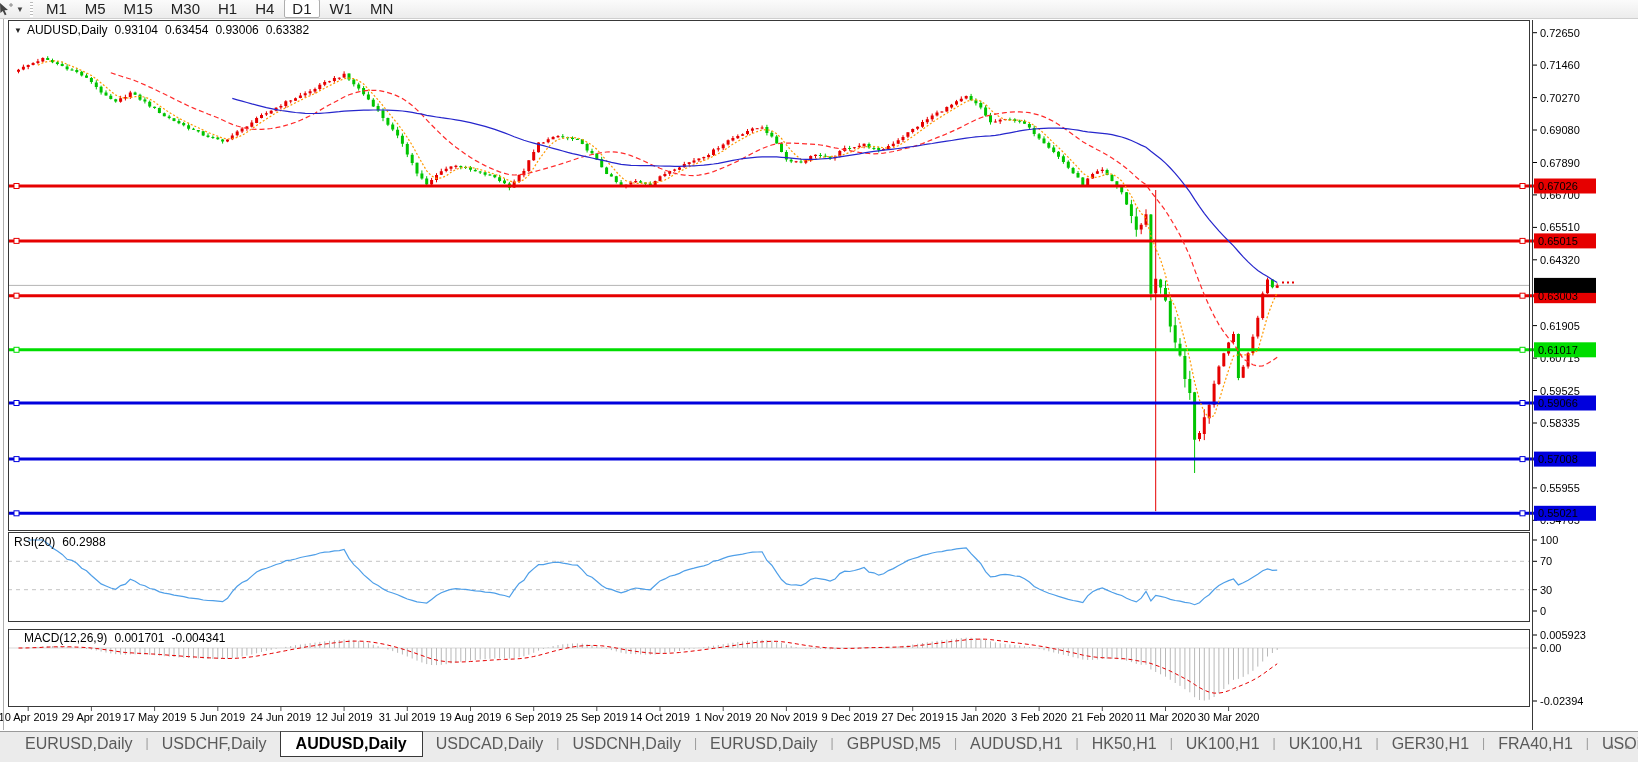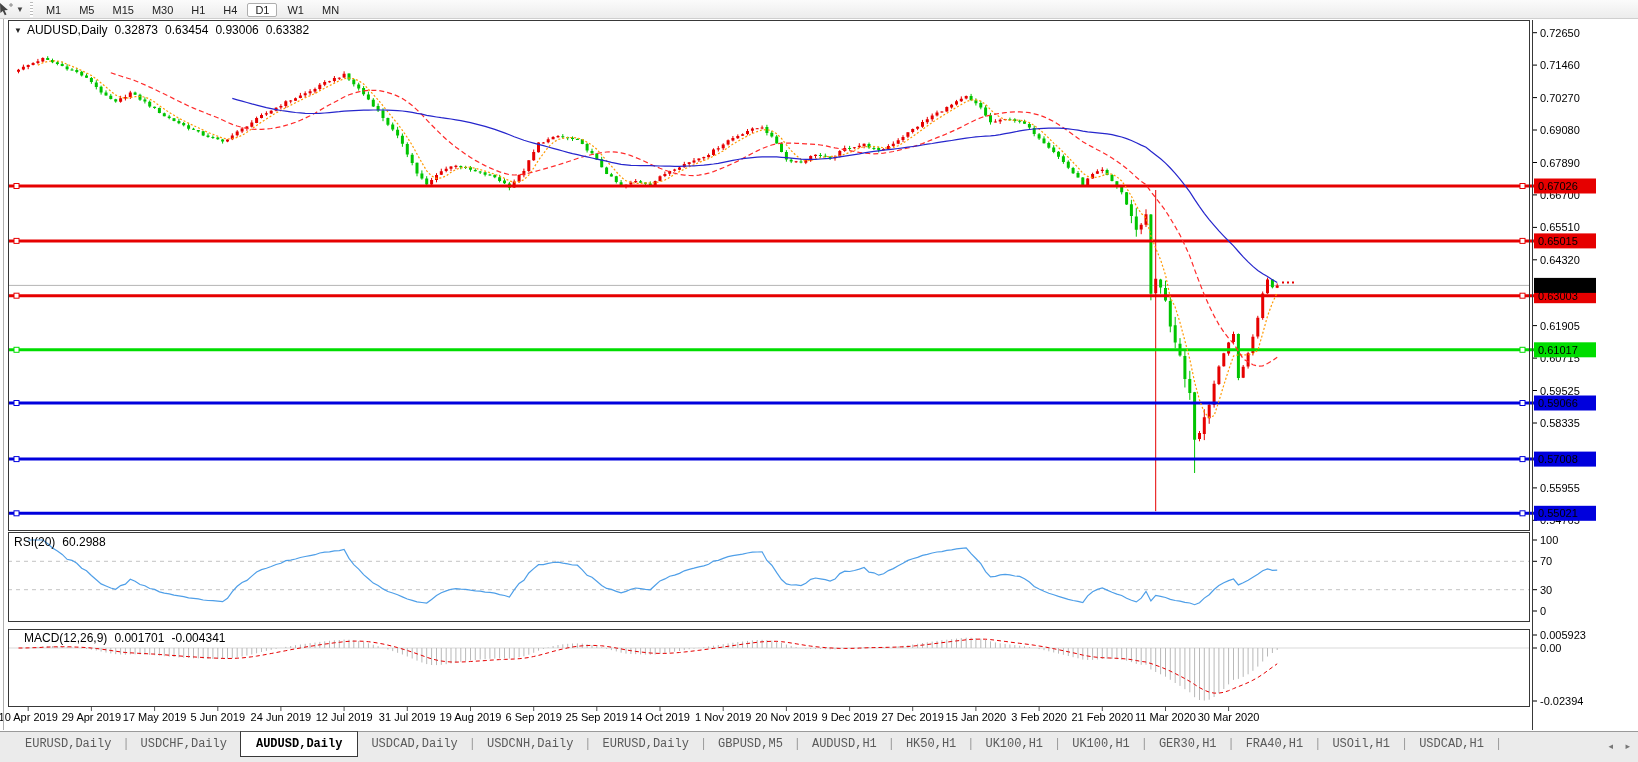--- a/index.html
+++ b/index.html
@@ -7,41 +7,41 @@
        font-family:"Liberation Sans",sans-serif;position:relative;}
 
   
   #toolbar{position:absolute;top:0;left:0;right:0;height:19px;z-index:6;
     background:linear-gradient(#fbfbfb,#ececec);border-bottom:1px solid #cfcfcf;
     display:flex;align-items:center;box-sizing:border-box;padding-left:1px;}
   #tool-icon{width:16px;height:15px;display:inline-block;margin-left:-3px;}
   .dd{font-size:8px;color:#444;padding:0 4px 0 2px;}
   .grip{width:7px;height:15px;margin:0 4px 0 2px;
     background:repeating-linear-gradient(#bbb 0 1px,#fff 1px 3px);width:3px;}
-  .tf-btn{font-size:11px;color:#222;padding:0 7px;height:15px;line-height:15px;
+  .tf-btn{font-size:15px;color:#222;padding:0 7px;height:15px;line-height:15px;
     border:1px solid transparent;border-radius:2px;margin:14px 1px;cursor:default;}
   .tf-btn.active{background:#fff;border-color:#aeaeae;}
 
   
   #chart-svg{position:absolute;top:0;left:0;z-index:1;}
   svg text{font-family:"Liberation Sans",sans-serif;font-size:11px;fill:#000;}
 
   
   .overlay{position:absolute;z-index:3;font-size:12px;color:#000;white-space:nowrap;}
   .overlay .tri{font-size:8px;color:#222;margin-right:5px;vertical-align:1px;}
   .overlay span.num{margin-left:7px;}
   #chart-title{left:14px;top:23px;}
   #rsi-label{left:14px;top:535px;}
   #macd-label{left:24px;top:631px;}
 
   
   #tabbar{position:absolute;left:0;right:0;top:731px;height:31px;z-index:6;
     background:#ebebeb;border-top:1px solid #9a9a9a;box-sizing:border-box;
     display:flex;align-items:flex-start;padding-left:12px;}
-  .tab{font-size:12px;color:#5a5a5a;padding:4px 13px 3px 13px;height:16px;line-height:16px;cursor:default;font-family:Liberation Mono, monospace;}
+  .tab{font-size:16px;color:#5a5a5a;padding:4px 13px 3px 13px;height:16px;line-height:16px;cursor:default;}
   .tab.active{background:#fff;color:#000;font-weight:bold;border:1px solid #383838;
     border-top-color:#555;margin-top:-1px;padding:4px 15px;}
   .tabsep{color:#999;padding:4px 0;font-size:12px;}
   #tabarrows{position:absolute;right:8px;top:9px;color:#777;font-size:9px;}
   #tabarrows span{margin-left:10px;}
 </style>
 </head>
 <body>
 
 <div id="toolbar">
@@ -509,21 +509,21 @@
     <g shape-rendering="crispEdges">
       <line x1="3.5" y1="19" x2="3.5" y2="730" stroke="#b0b0b0"></line>
       <rect x="8.5" y="20.5" width="1521" height="510" fill="none" stroke="#383838"></rect>
       <rect x="8.5" y="532.5" width="1521" height="89" fill="none" stroke="#383838"></rect>
       <rect x="8.5" y="629.5" width="1521" height="77" fill="none" stroke="#383838"></rect>
       <line x1="1532.5" y1="20" x2="1532.5" y2="730" stroke="#383838"></line>
     </g>
   </svg>
 
 <div id="chart-title" class="overlay">
-  <span class="tri">▼</span><span>AUDUSD,Daily</span><span class="num">0.32873</span><span class="num">0.63454</span><span class="num">0.93006</span><span class="num">0.63382</span>
+  <span class="tri">▼</span><span>AUDUSD,Daily</span><span class="num">0.93104</span><span class="num">0.63454</span><span class="num">0.93006</span><span class="num">0.63382</span>
 </div>
 
 <div id="rsi-label" class="overlay">
   <span>RSI(20)</span><span class="num">60.2988</span>
 </div>
 
 <div id="macd-label" class="overlay">
   <span>MACD(12,26,9)</span><span class="num">0.001701</span><span class="num">-0.004341</span>
 </div>
 

